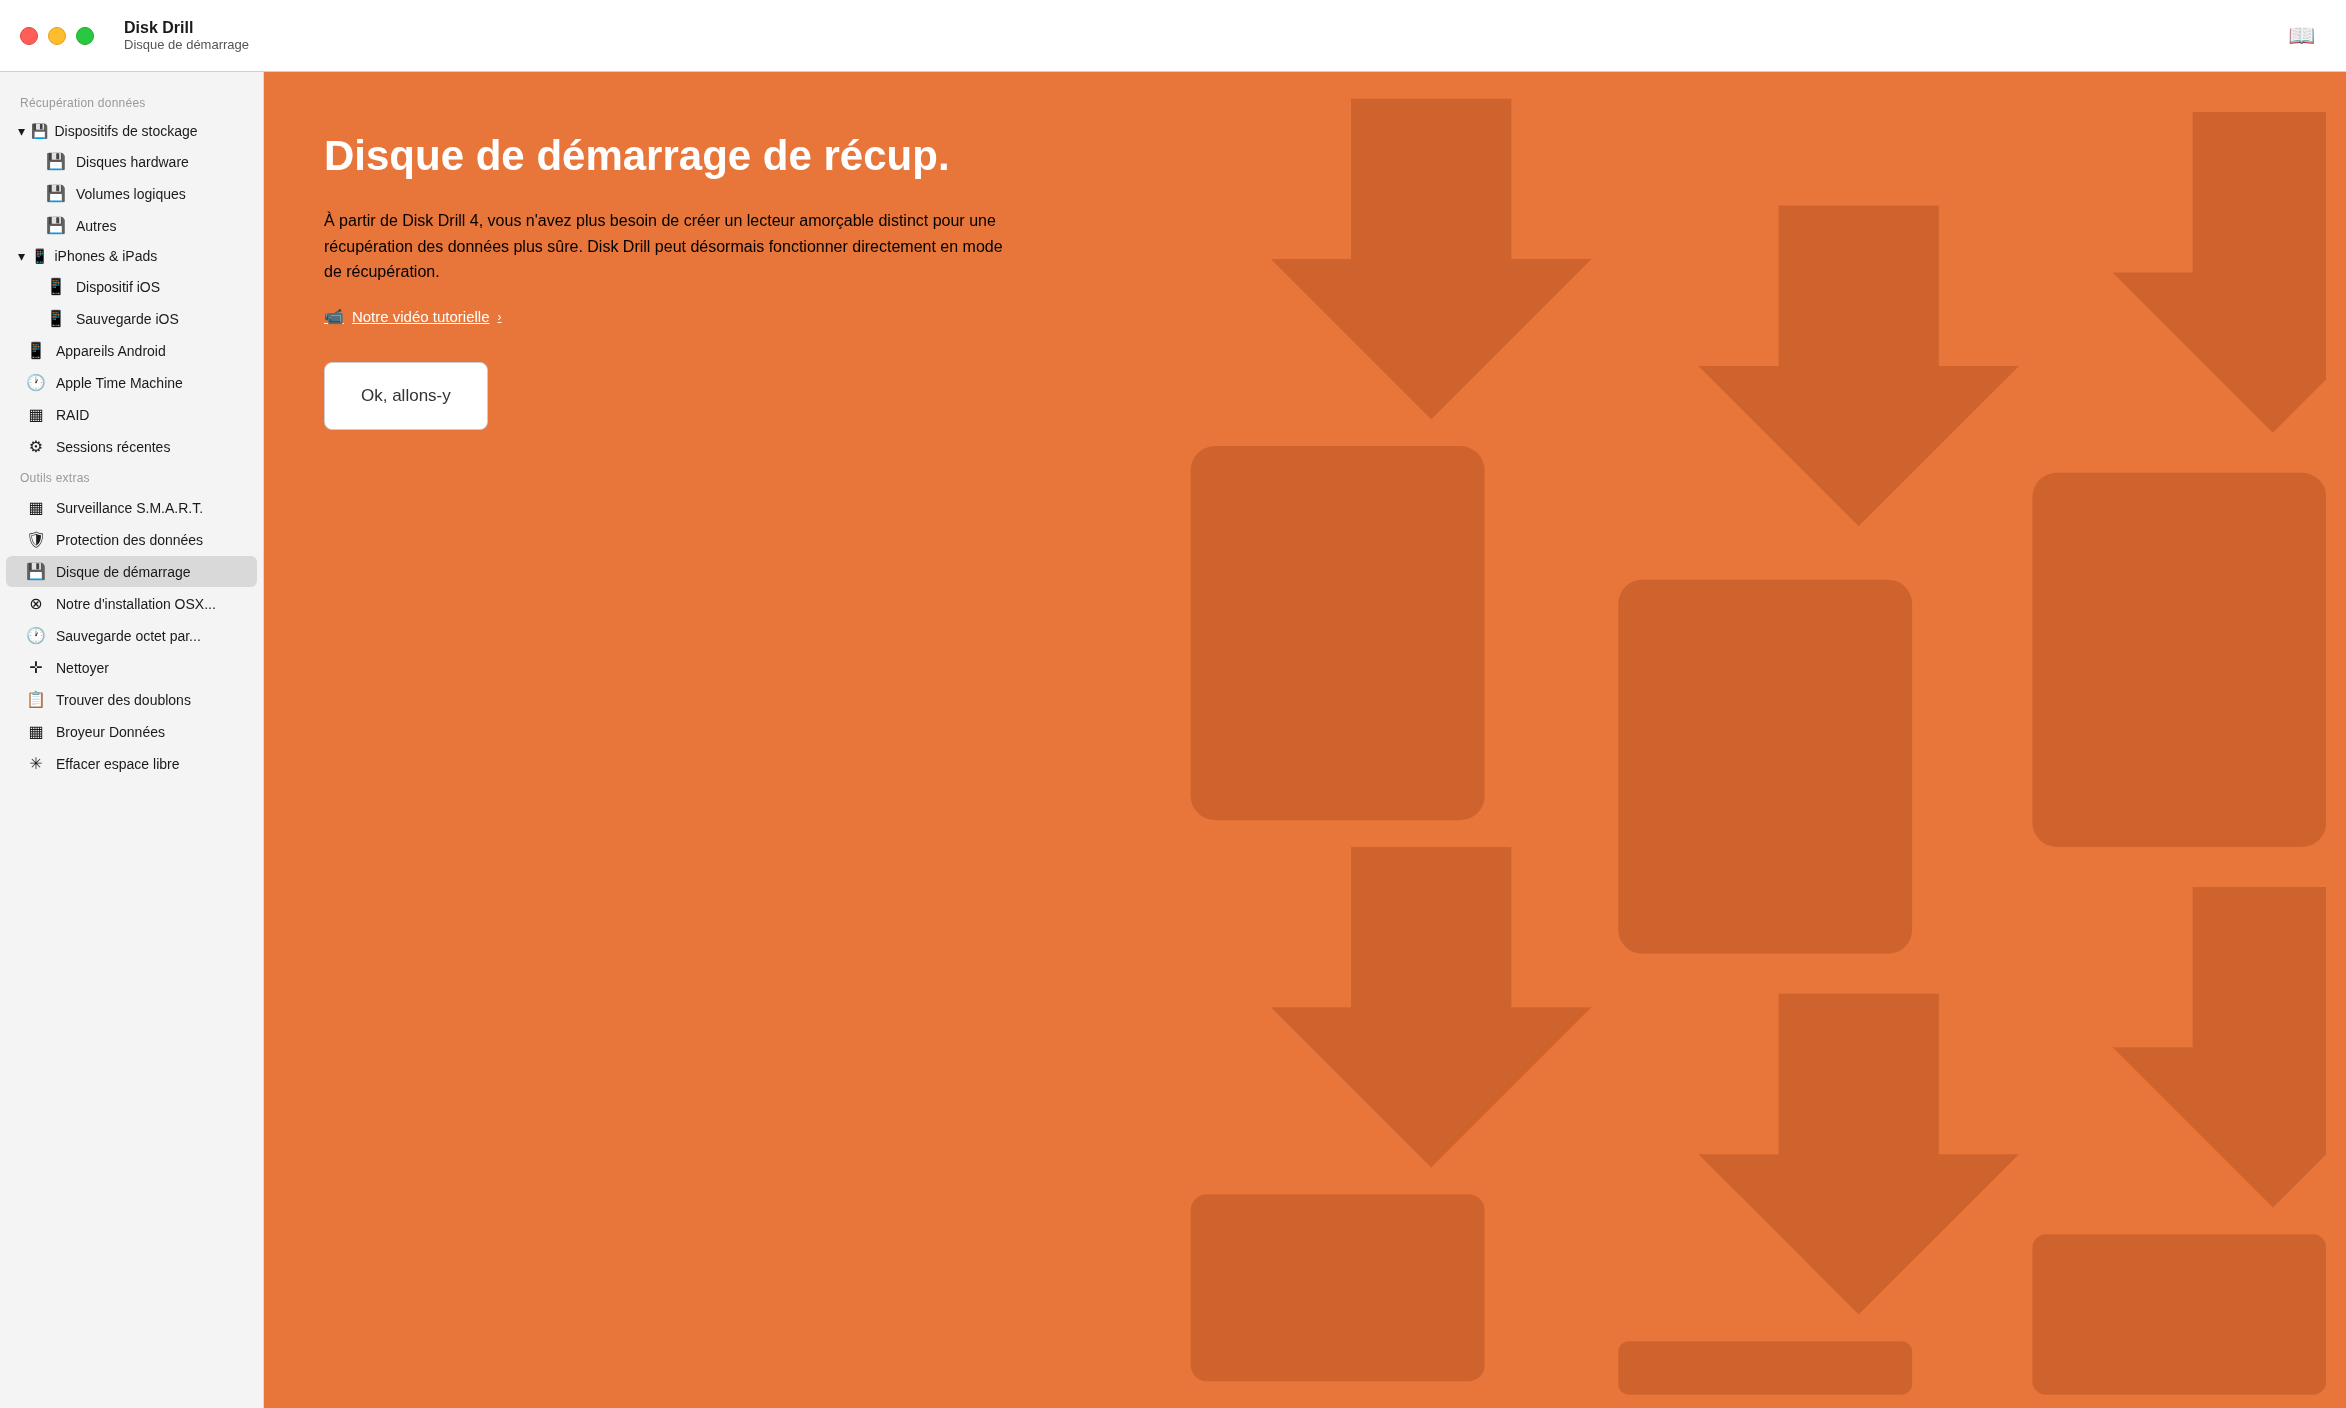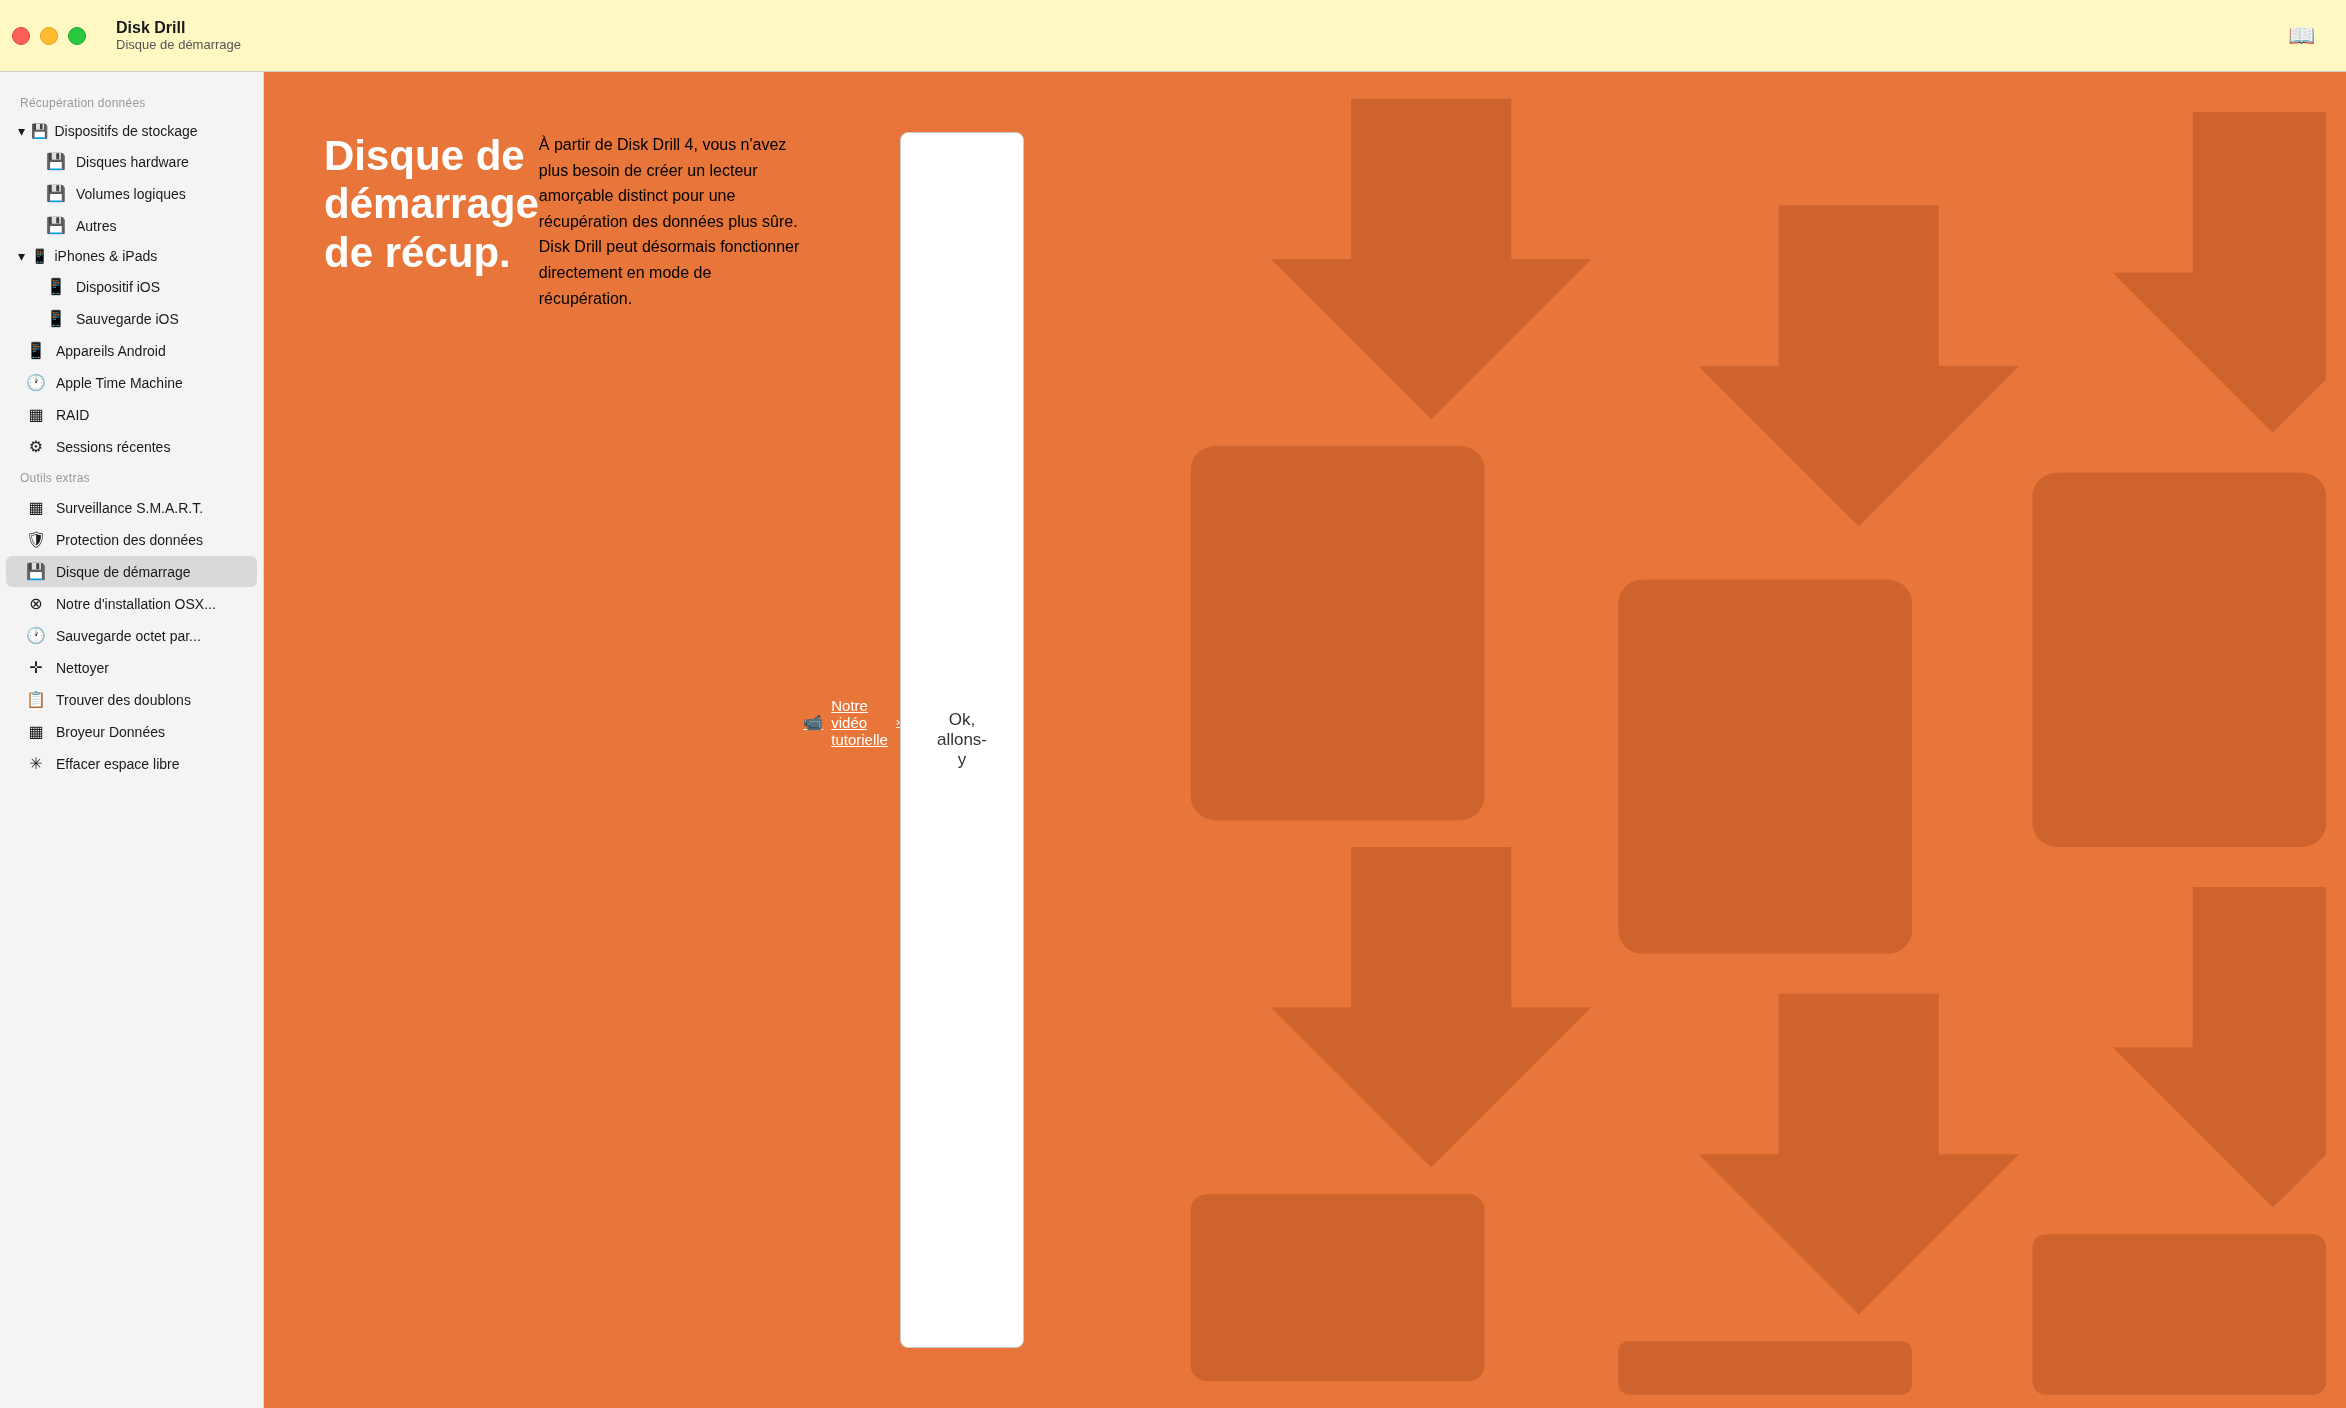--- a/index.html
+++ b/index.html
@@ -10,24 +10,24 @@
       height: 1408px;
       overflow: hidden;
       display: flex;
       flex-direction: column;
     }
 
     
     .titlebar {
       width: 100%;
       height: 72px;
-      background: #fef9c3;
+      background: #ffffff;
       display: flex;
       align-items: center;
-      padding: 0 12px;
+      padding: 0 20px;
       border-bottom: 1px solid #d0d0d0;
       position: relative;
     }
     .traffic-lights {
       display: flex;
       gap: 10px;
       margin-right: 30px;
     }
     .traffic-light {
       width: 18px;
@@ -125,22 +125,22 @@
     }
 
     
     .content-body {
       position: relative;
       z-index: 2;
       padding: 60px 60px 60px 60px;
       max-width: 820px;
       flex: 1;
       display: flex;
-      flex-direction: row;
-      justify-content: flex-end;
+      flex-direction: column;
+      justify-content: flex-start;
     }
     .content-title {
       font-size: 42px;
       font-weight: 700;
       color: #fff;
       margin-bottom: 28px;
       line-height: 1.15;
     }
     .content-para {
       font-size: 16px;

